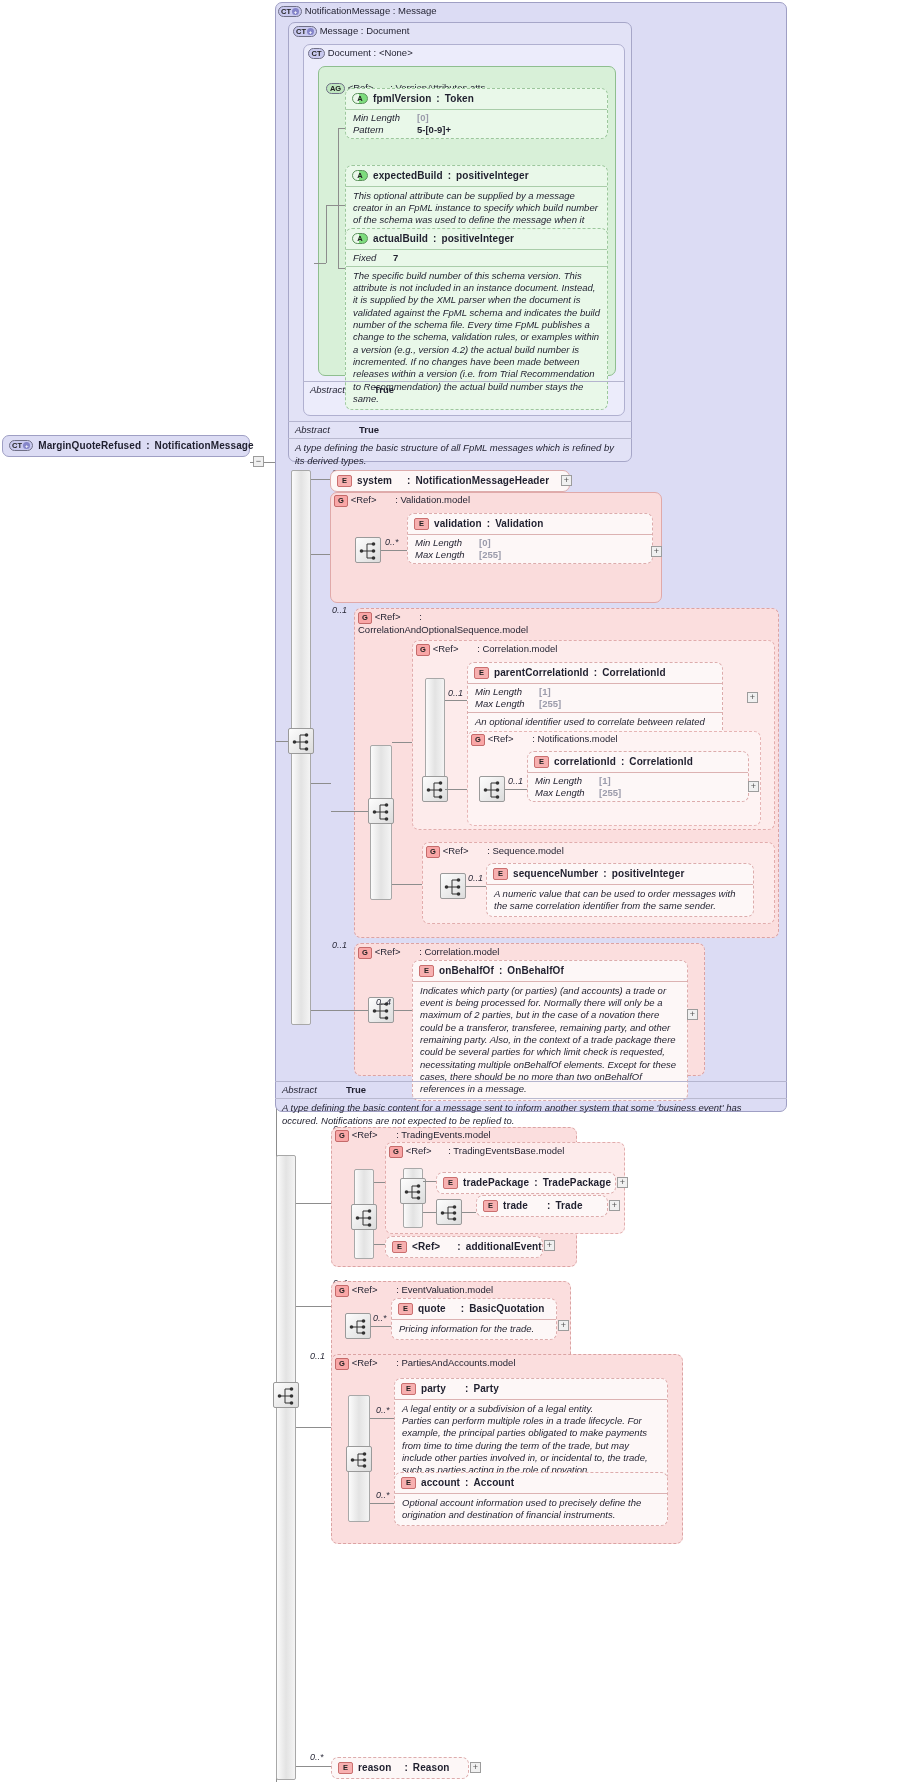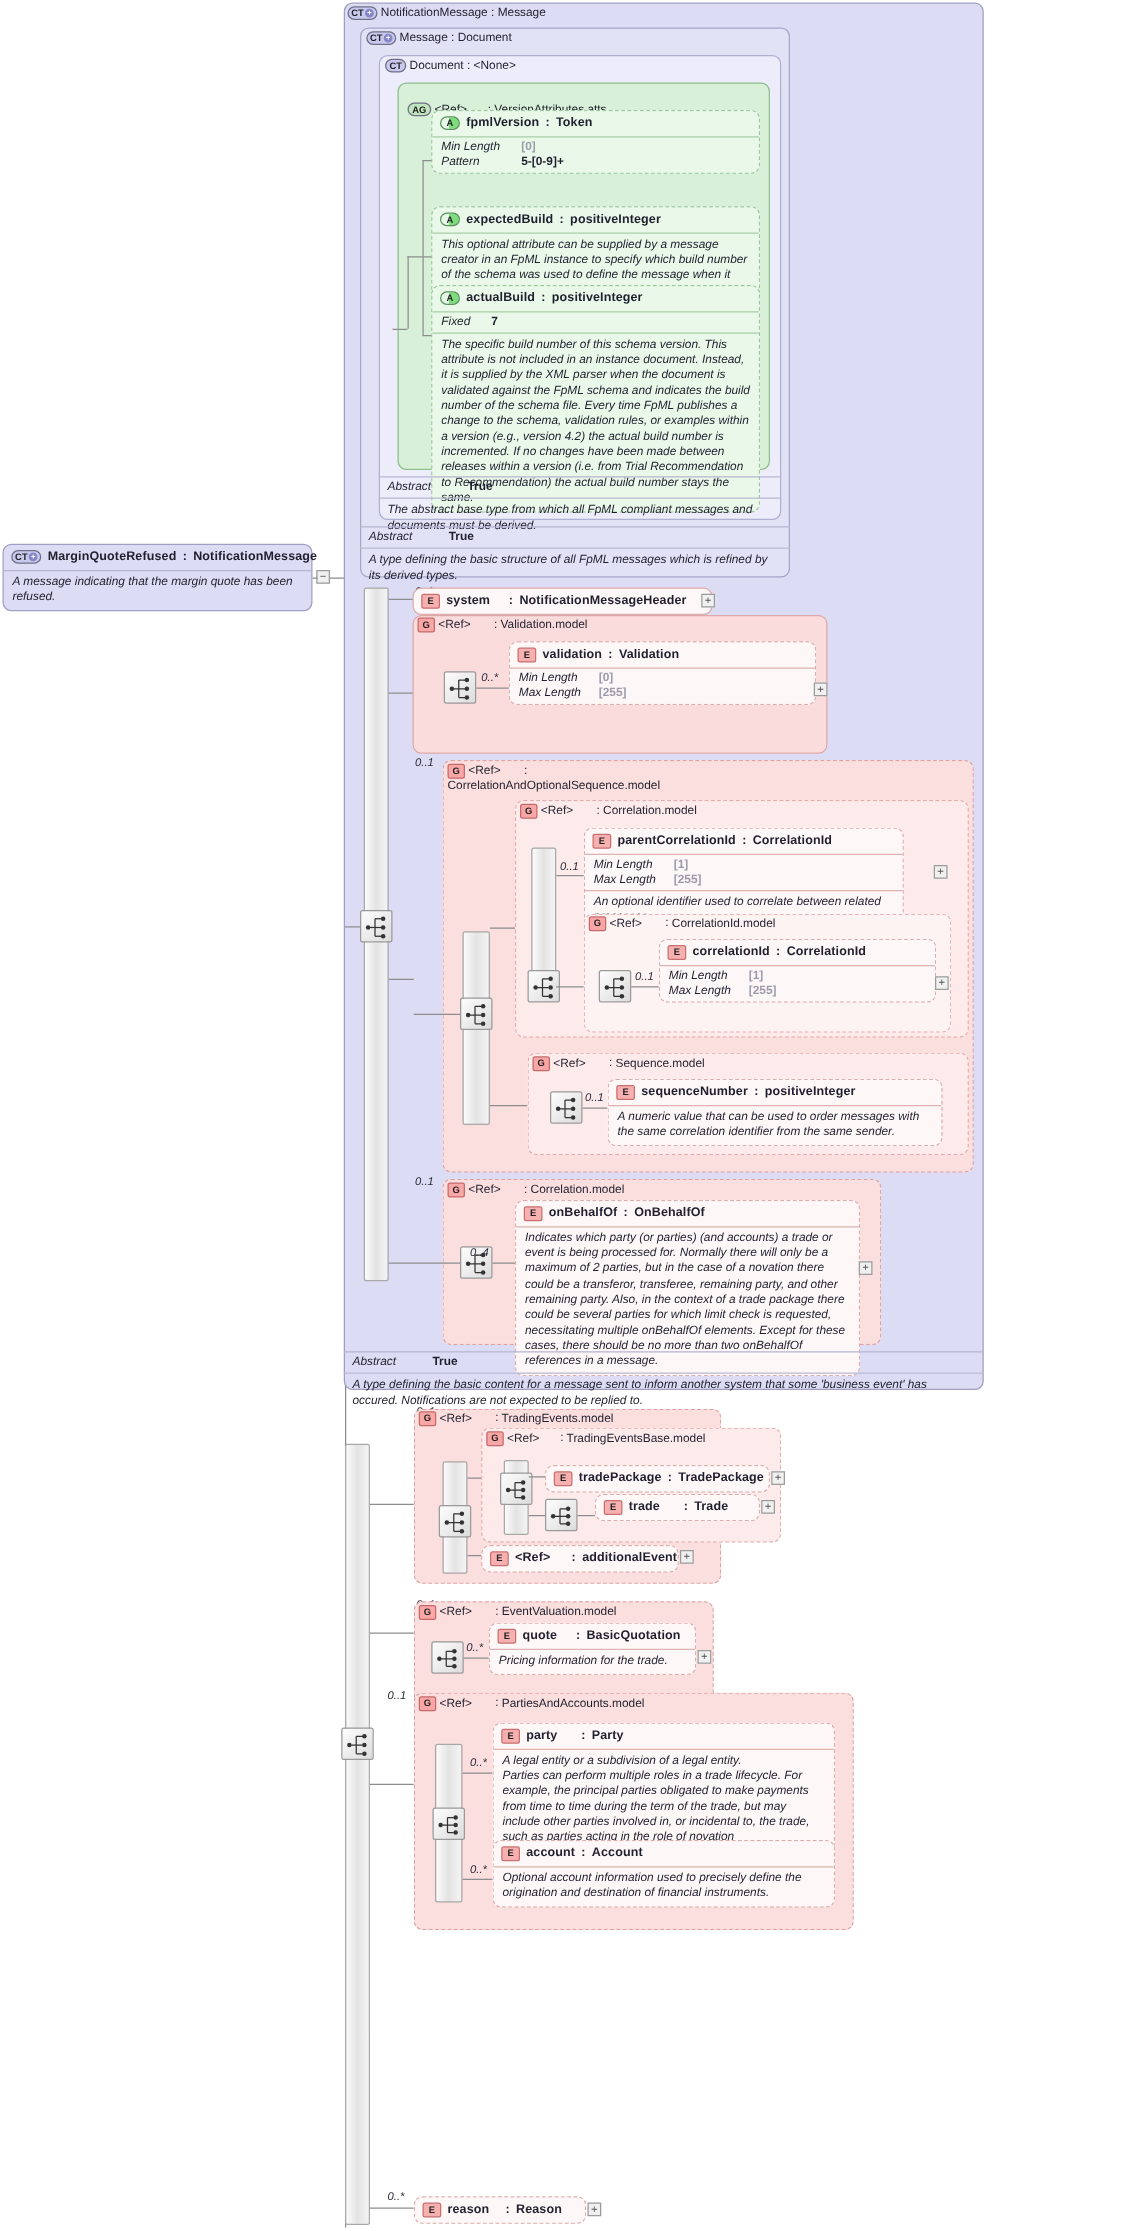--- a/index.html
+++ b/index.html
@@ -112,21 +112,20 @@
 <div class="box purple" style="left:2px; top:435px; width:248px;">
   <div class="hdr">
     <span class="chip chip-ct">
       <span>CT</span>
         <span class="plus">+</span>
     </span>
     <span class="nm">MarginQuoteRefused</span>
     <span>:</span>
     <span class="tp">NotificationMessage</span>
   </div>
-  <div class="doc">A message indicating that the margin quote has been refused.</div>
 </div>
 <div class="plusbtn" style="left:253px; top:456px;">−</div>
 <div class="ln lnh" style="left:250px; top:462px; width:4px;"></div>
 <div class="ln lnh" style="left:264px; top:462px; width:12px;"></div>
 <div class="ln lnv" style="left:276px; top:462px; height:1320px;"></div>
 
 <div class="box purple" style="left:275px; top:2px; width:512px; height:1110px;"></div>
 <div class="hdr abs" style="left:278px; top:5px;">
   <span class="chip chip-ct">
     <span>CT</span>
@@ -227,21 +226,20 @@
   <div class="doc">The specific build number of this schema version. This attribute is not included in an instance document. Instead, it is supplied by the XML parser when the document is validated against the FpML schema and indicates the build number of the schema file. Every time FpML publishes a change to the schema, validation rules, or examples within a version (e.g., version 4.2) the actual build number is incremented. If no changes have been made between releases within a version (i.e. from Trial Recommendation to Recommendation) the actual build number stays the same.</div>
 </div>
 
 <div class="abs" style="left:303px; top:381px; width:322px; border-top:1px solid #b5b5cf;">
   <div class="props" style="border-top:none;">
     <div class="prow">
       <span class="plab">Abstract</span>
       <span class="pval">True</span>
     </div>
   </div>
-  <div class="doc">The abstract base type from which all FpML compliant messages and documents must be derived.</div>
 </div>
 
 <div class="abs" style="left:288px; top:421px; width:344px; border-top:1px solid #b5b5cf;">
   <div class="props" style="border-top:none;">
     <div class="prow">
       <span class="plab">Abstract</span>
       <span class="pval">True</span>
     </div>
   </div>
   <div class="doc">A type defining the basic structure of all FpML messages which is refined by its derived types.</div>
@@ -406,21 +404,21 @@
 </div>
 <div class="plusbtn" style="left:747px; top:692px;">+</div>
 
 <div class="box pinkLL" style="left:467px; top:731px; width:294px; height:95px;"></div>
 <div class="hdr abs" style="left:471px; top:733px;">
   <span class="chip chip-g">
     <span>G</span>
   </span>
   <span class="nm">&lt;Ref&gt;</span>
   <span style="padding-left:16px;">:</span>
-  <span class="tp">CorrelationId.model</span>
+  <span class="tp">Notifications.model</span>
 </div>
 <div class="seq" style="left:479px; top:776px;">
   <svg width="20" height="20" viewBox="0 0 20 20">
     <circle cx="2.5" cy="10" r="1.8" fill="#333"></circle>
     <line x1="4" y1="10" x2="8" y2="10" stroke="#333" stroke-width="1"></line>
     <line x1="8" y1="3" x2="8" y2="17" stroke="#333" stroke-width="1"></line>
     <line x1="8" y1="3" x2="13" y2="3" stroke="#333" stroke-width="1"></line>
     <line x1="8" y1="10" x2="13" y2="10" stroke="#333" stroke-width="1"></line>
     <line x1="8" y1="17" x2="13" y2="17" stroke="#333" stroke-width="1"></line>
     <circle cx="14.5" cy="3" r="1.8" fill="#333"></circle>

